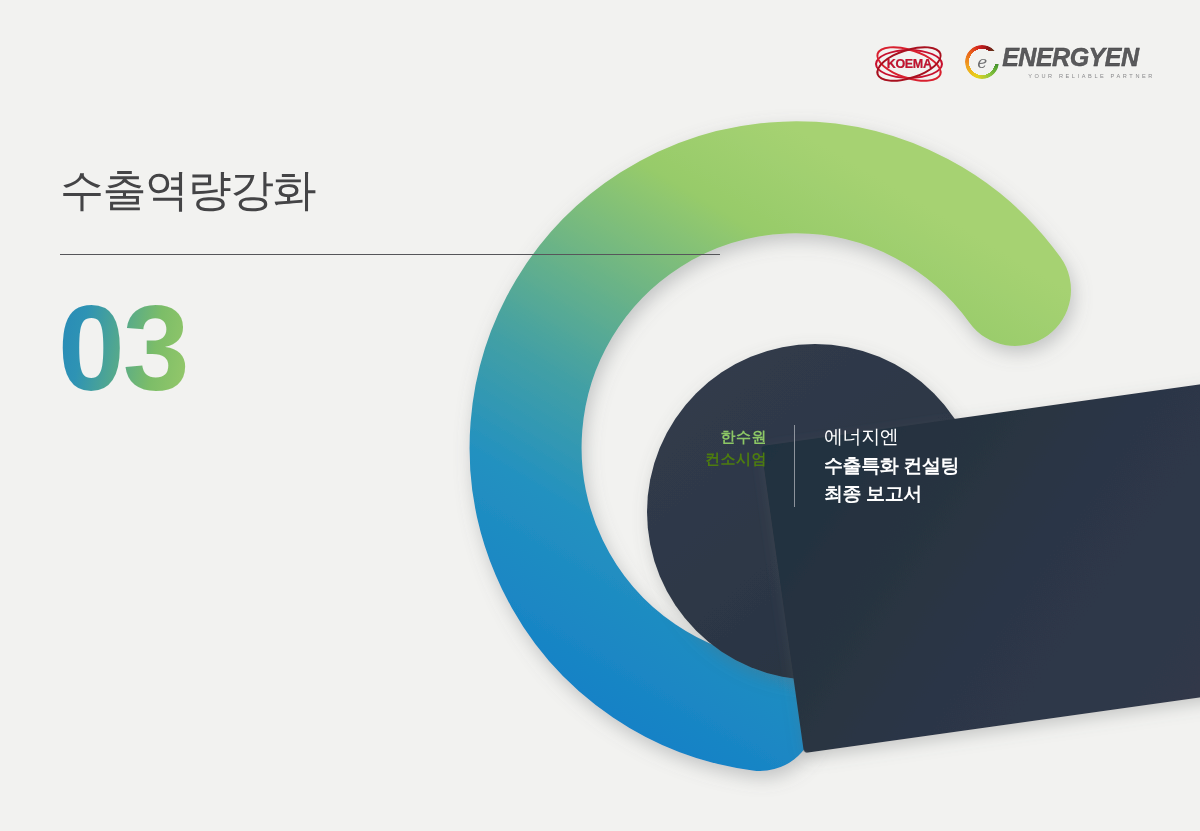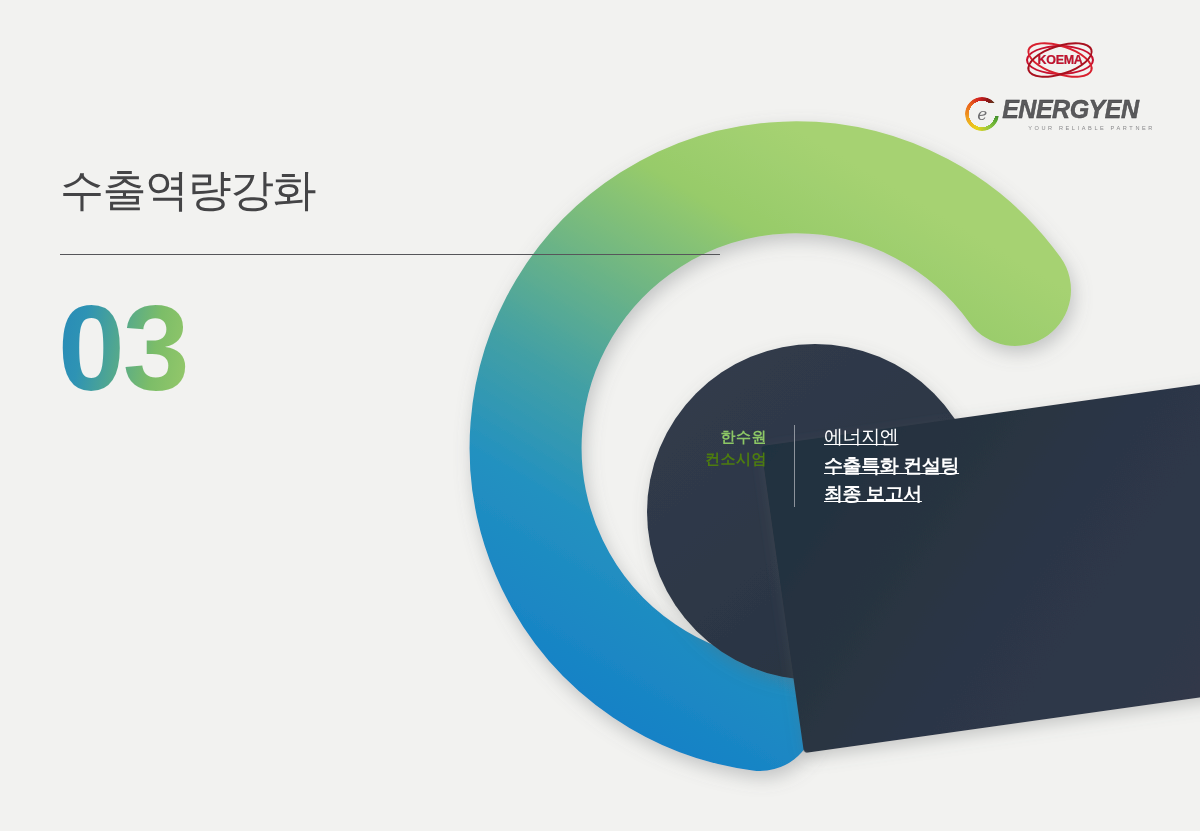--- a/index.html
+++ b/index.html
@@ -14,23 +14,22 @@
     position:relative;
     width:1200px; height:831px;
     background:#f2f2f0;
     overflow:hidden;
   }
 
   
   .logo-bar {
     position:absolute;
     top:45px; right:45px;
-    display:flex; align-items:center; gap:22px;
+    display:flex; align-items:flex-end; gap:22px;
     z-index:40;
-    flex-direction:column;
   }
   .koema-logo { display:flex; align-items:center; gap:9px; }
   .koema-mark {
     position:relative;
     width:68px; height:30px;
     display:flex; align-items:center; justify-content:center;
   }
   .koema-mark .ell {
     position:absolute; inset:0;
     border:2px solid #c8102e;
@@ -136,21 +135,21 @@
     font-size:15px; font-weight:bold; color:#4d7c0f;
     letter-spacing:0.5px; line-height:1.25; white-space:nowrap;
   }
   .caption-divider {
     width:1px; align-self:stretch;
     background:#8d939c; margin-right:16px;
   }
   .caption-right { display:flex; flex-direction:column; gap:4px; }
   .cap-line {
     font-size:19px; font-weight:bold; color:#ffffff;
-    letter-spacing:-0.4px; line-height:1.3; white-space:nowrap;text-decoration:underline;
+    letter-spacing:-0.4px; line-height:1.3; white-space:nowrap;
   }
   .cap-line.lead { font-weight:normal; }
 </style>
 </head>
 <body>
 
 <div id="slide">
 
   <div class="graphic">
     <svg viewBox="0 0 1200 831" xmlns="http://www.w3.org/2000/svg" aria-hidden="true">

